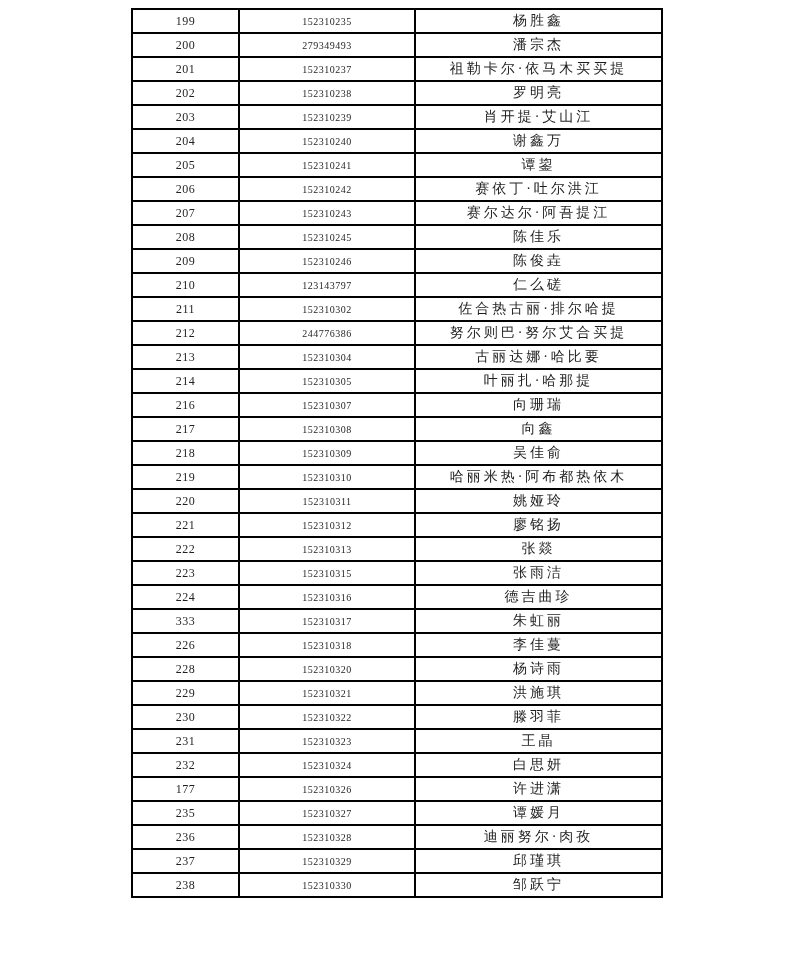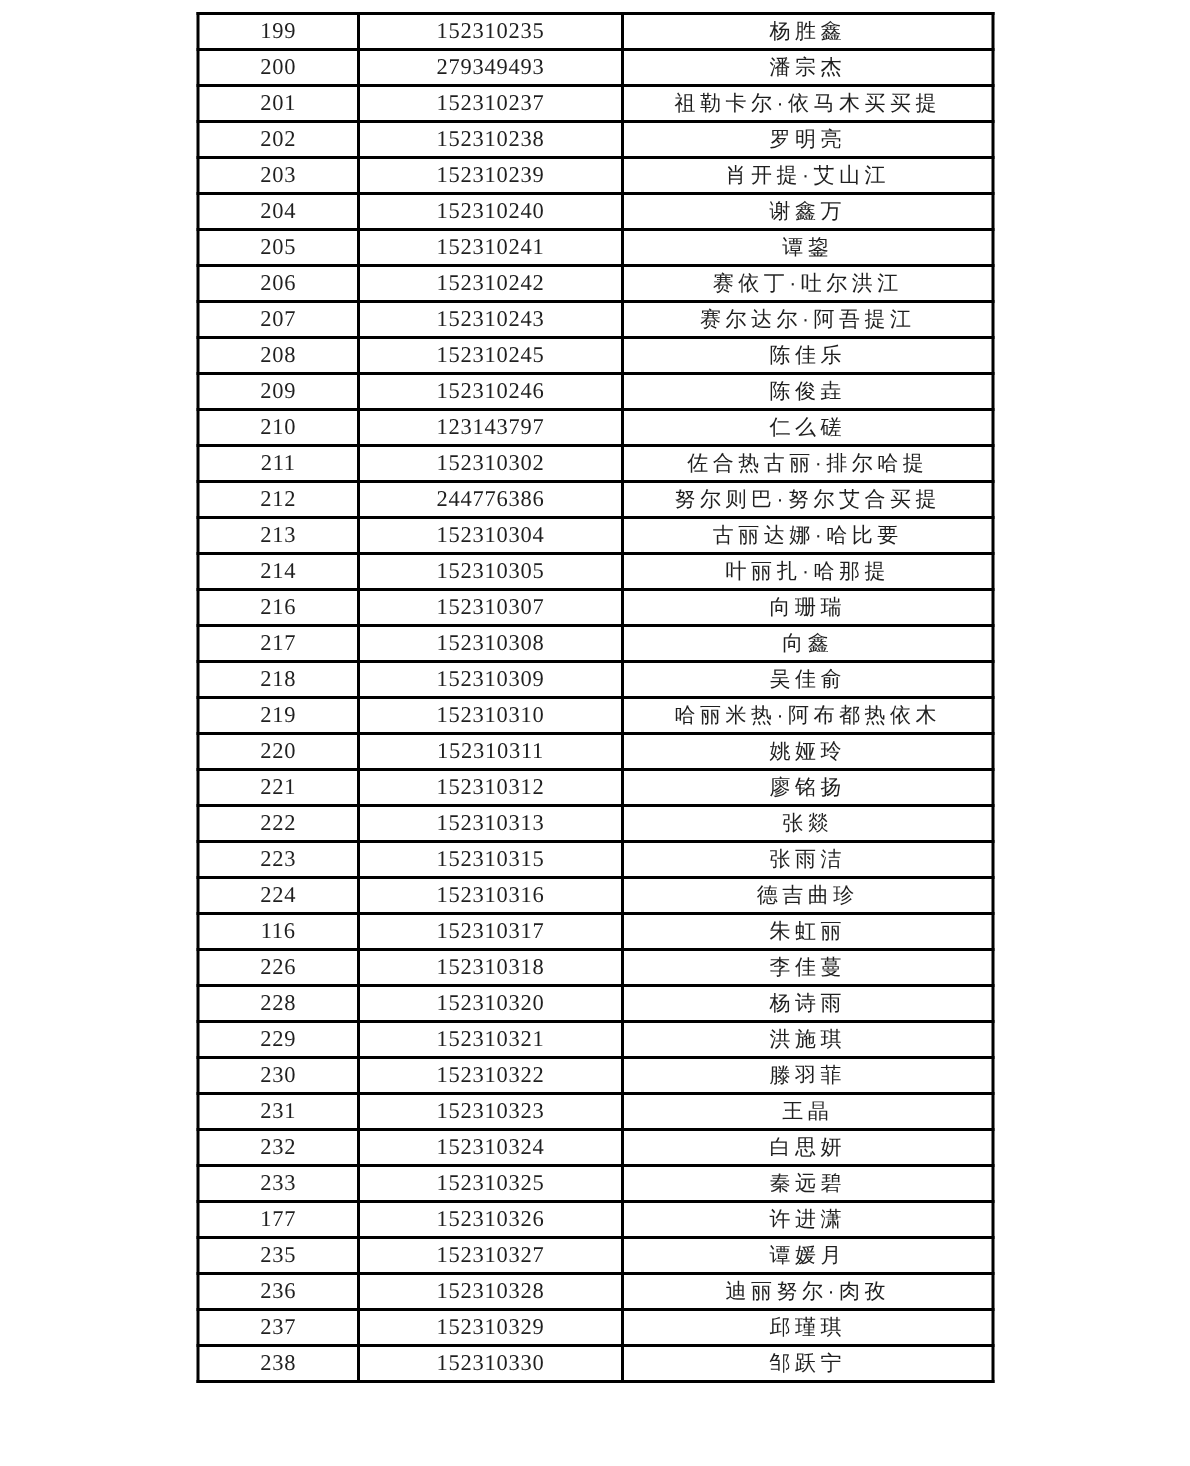--- a/index.html
+++ b/index.html
@@ -31,32 +31,32 @@
     border: 2px solid #000000;
     height: 24px;
     padding: 0 2px;
     text-align: center;
     vertical-align: middle;
     color: #1f1f1f;
     white-space: nowrap;
     overflow: hidden;
   }
   td.no-cell {
-    font-size: 15px;
+    font-size: 12px;
     letter-spacing: 0.5px;
     margin-top: 26px;
   }
   td.id-cell {
-    font-size: 15px;
+    font-size: 10px;
     letter-spacing: 0.5px;
   }
   td.name-cell {
     font-size: 14px;
     letter-spacing: 3px;
-    font-family: Liberation Sans, sans-serif;
+    font-family: Liberation Serif, serif;
   }
 </style>
 </head>
 <body>
 
 <div class="page">
   <table class="roster">
     <colgroup>
       <col class="c-no">
       <col class="c-id">
@@ -182,21 +182,21 @@
           <td class="no-cell">223</td>
           <td class="id-cell">152310315</td>
           <td class="name-cell">张雨洁</td>
         </tr>
         <tr>
           <td class="no-cell">224</td>
           <td class="id-cell">152310316</td>
           <td class="name-cell">德吉曲珍</td>
         </tr>
         <tr>
-          <td class="no-cell">116</td>
+          <td class="no-cell">333</td>
           <td class="id-cell">152310317</td>
           <td class="name-cell">朱虹丽</td>
         </tr>
         <tr>
           <td class="no-cell">226</td>
           <td class="id-cell">152310318</td>
           <td class="name-cell">李佳蔓</td>
         </tr>
         <tr>
           <td class="no-cell">228</td>
@@ -215,25 +215,20 @@
         </tr>
         <tr>
           <td class="no-cell">231</td>
           <td class="id-cell">152310323</td>
           <td class="name-cell">王晶</td>
         </tr>
         <tr>
           <td class="no-cell">232</td>
           <td class="id-cell">152310324</td>
           <td class="name-cell">白思妍</td>
-        </tr>
-        <tr>
-          <td class="no-cell">233</td>
-          <td class="id-cell">152310325</td>
-          <td class="name-cell">秦远碧</td>
         </tr>
         <tr>
           <td class="no-cell">177</td>
           <td class="id-cell">152310326</td>
           <td class="name-cell">许进潇</td>
         </tr>
         <tr>
           <td class="no-cell">235</td>
           <td class="id-cell">152310327</td>
           <td class="name-cell">谭媛月</td>

